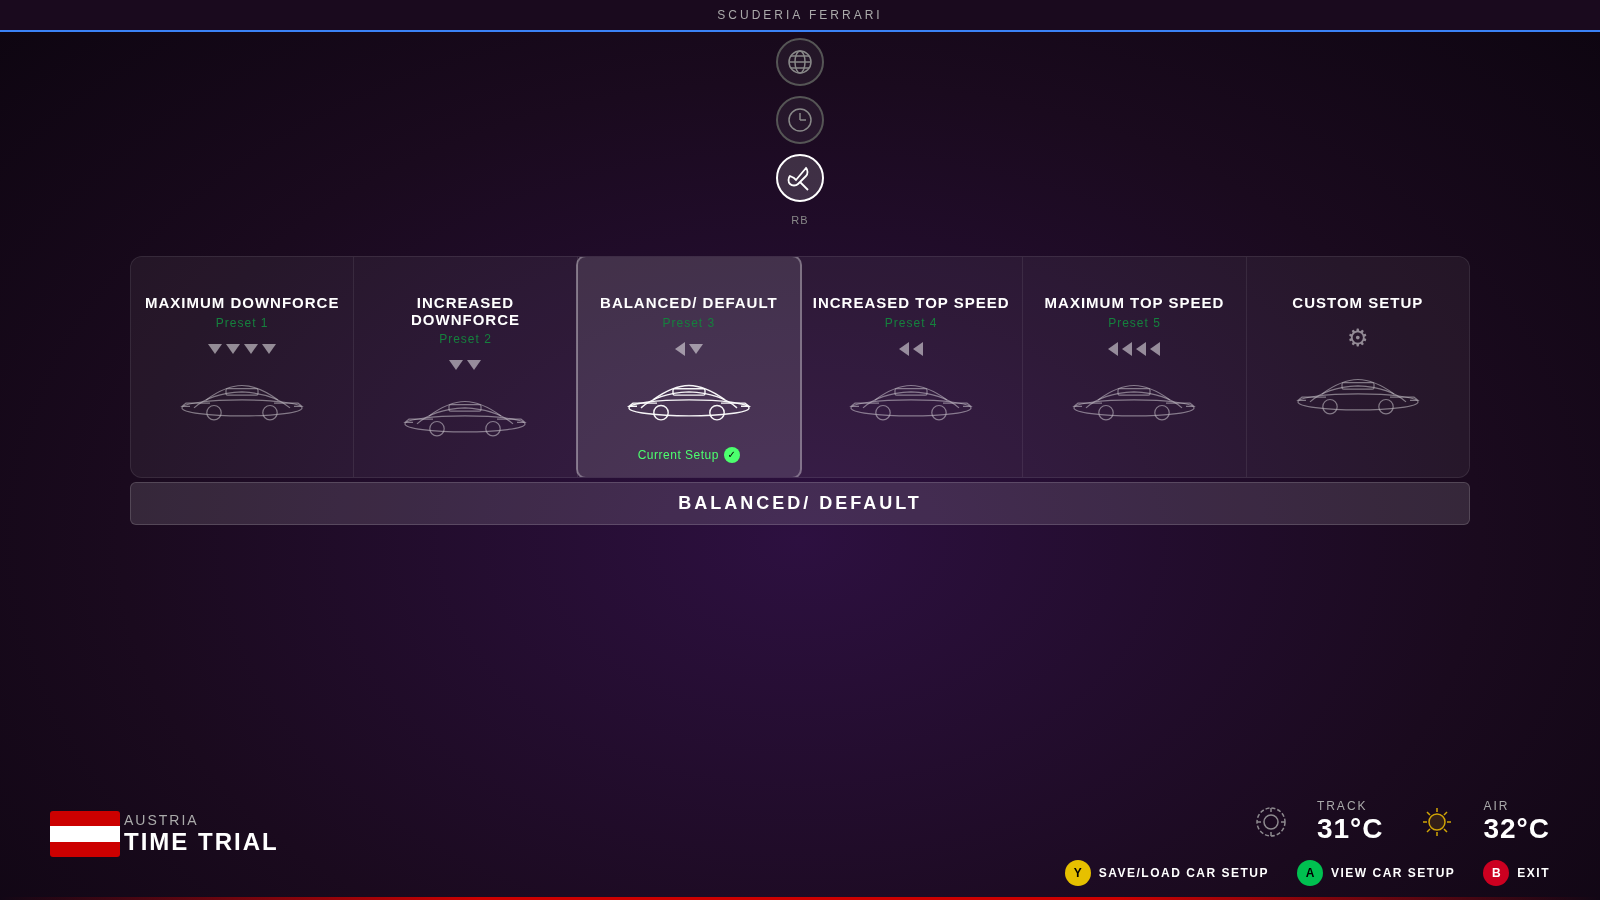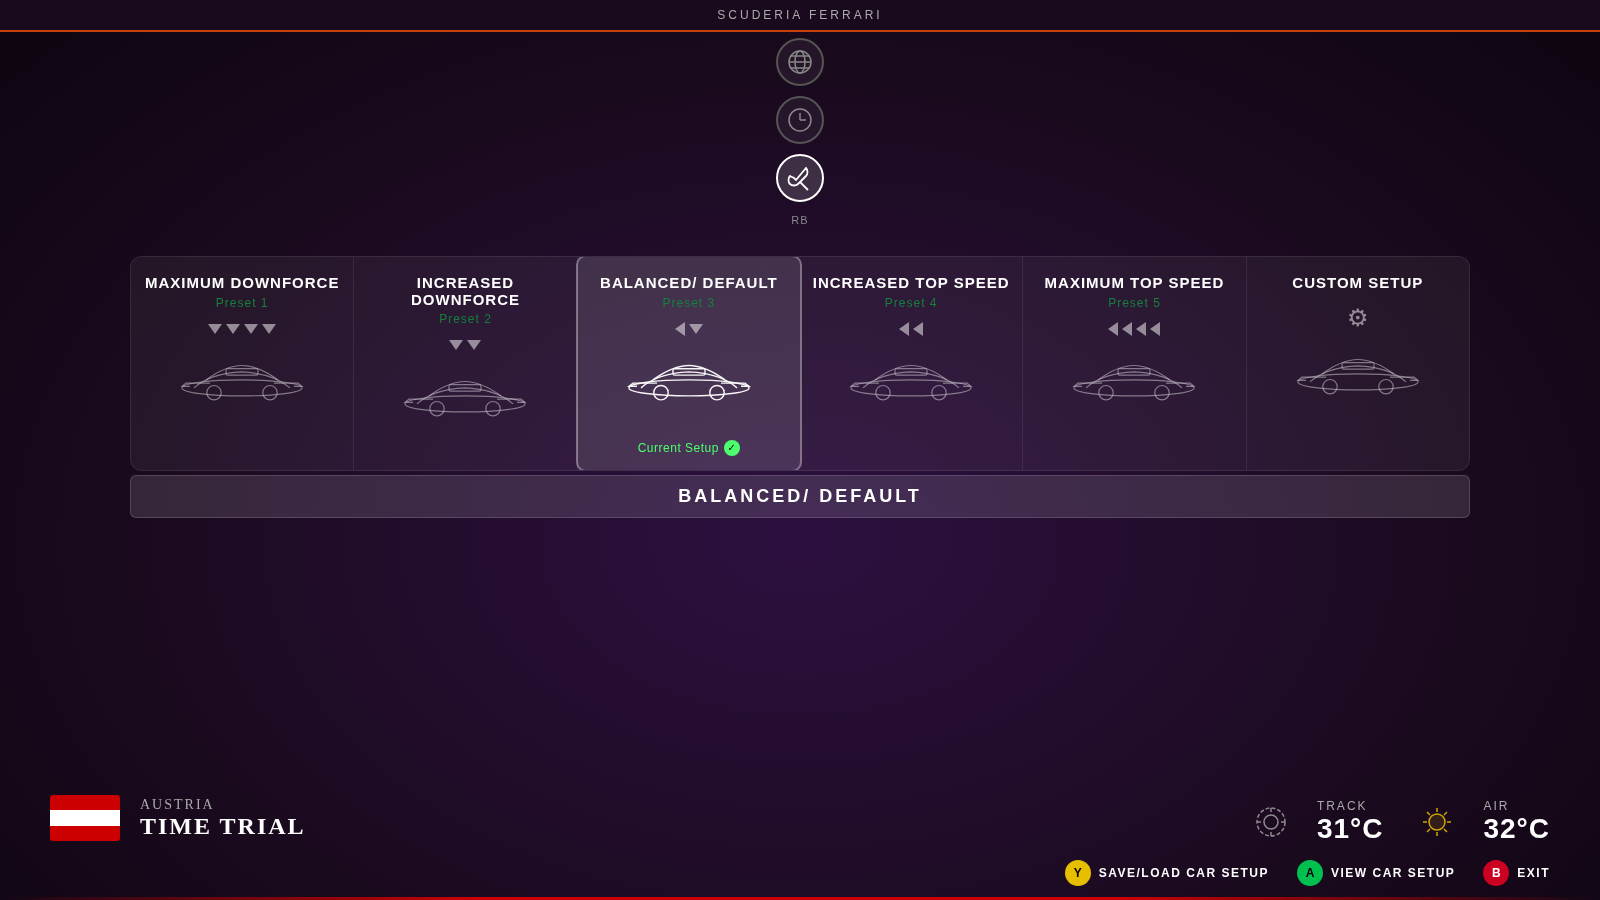--- a/index.html
+++ b/index.html
@@ -27,21 +27,21 @@
       position: absolute;
       top: 0;
       left: 0;
       right: 0;
       height: 32px;
       background: #1a0a1e;
       display: flex;
       align-items: center;
       justify-content: center;
       z-index: 10;
-      border-bottom: 2px solid #c2410c;
+      border-bottom: 2px solid #3b82f6;
     }
 
     .top-bar-text {
       font-size: 12px;
       letter-spacing: 3px;
       color: #aaa;
       text-transform: uppercase;
     }
 
     
@@ -143,20 +143,21 @@
     }
 
     .card-title {
       font-size: 15px;
       font-weight: 900;
       letter-spacing: 1px;
       text-transform: uppercase;
       text-align: center;
       color: #fff;
       line-height: 1.1;
+      margin-top: 20px;
     }
 
     .card-subtitle {
       font-size: 12px;
       color: #15803d;
       margin-top: 4px;
       letter-spacing: 1px;
     }
 
     
@@ -198,21 +199,21 @@
       width: 160px;
       height: 55px;
       opacity: 0.7;
     }
 
     .card.active .car-svg {
       opacity: 1;
     }
 
     .current-setup-badge {
-      margin-top: 21px;
+      margin-top: 8px;
       font-size: 12px;
       color: #4cff6e;
       display: flex;
       align-items: center;
       gap: 5px;
       letter-spacing: 0.5px;
     }
 
     .check-icon {
       width: 16px;
@@ -252,26 +253,25 @@
       margin-top: 14px;
       text-align: center;
       font-size: 15px;
       color: #ccc;
       line-height: 1.5;
     }
 
     
     .bottom-left {
       position: absolute;
-      bottom: 59px;
+      bottom: 43px;
       left: 50px;
       display: flex;
       align-items: center;
-      gap: 20px;
-      font-family: Liberation Serif, serif;
+      gap: 4px;
     }
 
     .austria-flag {
       width: 70px;
       height: 46px;
       display: flex;
       flex-direction: column;
       border-radius: 3px;
       overflow: hidden;
     }

